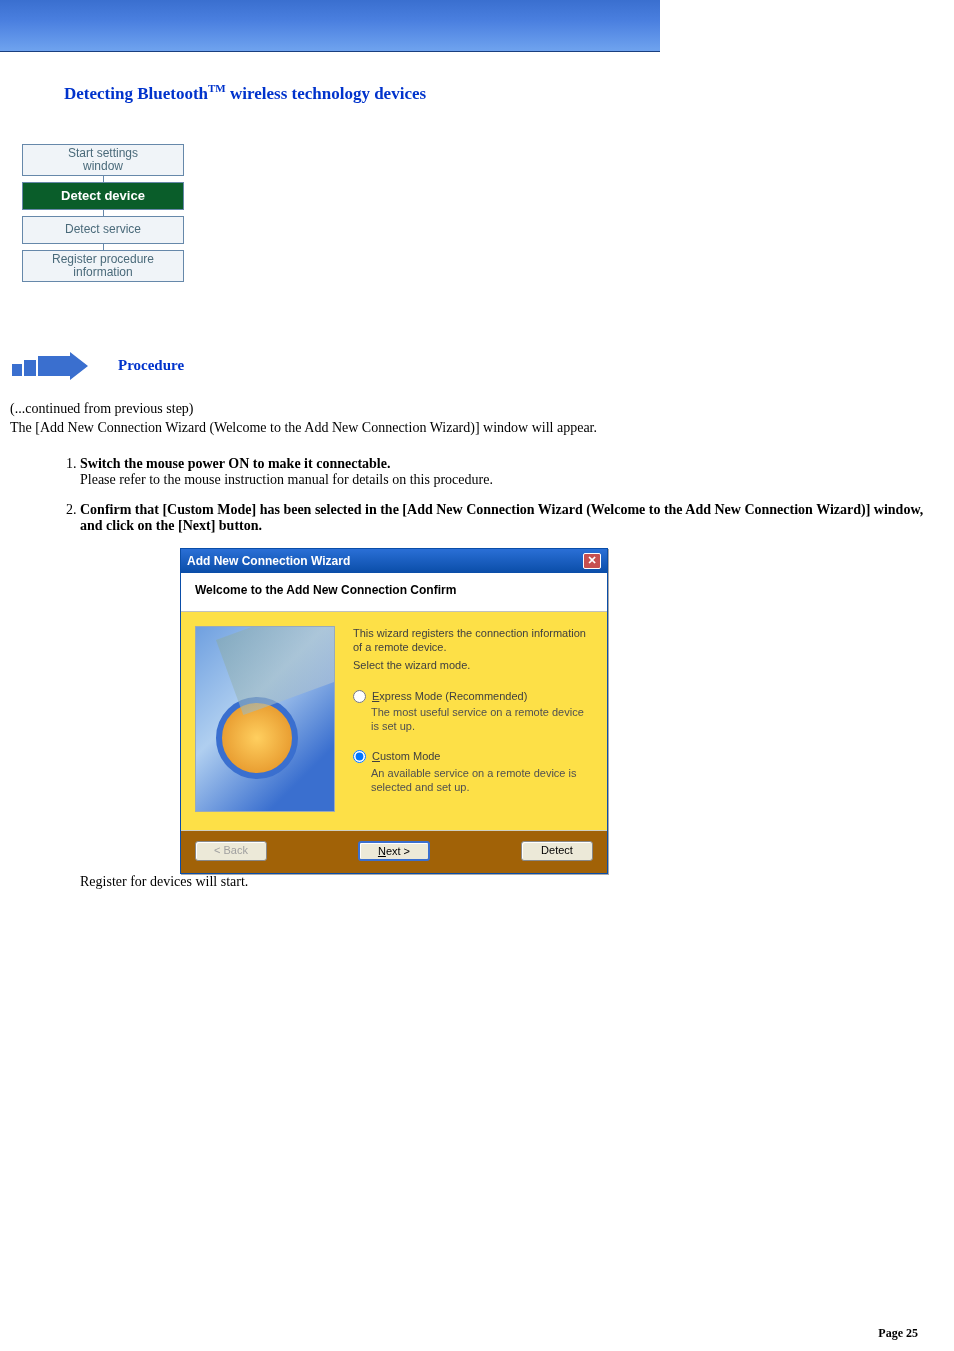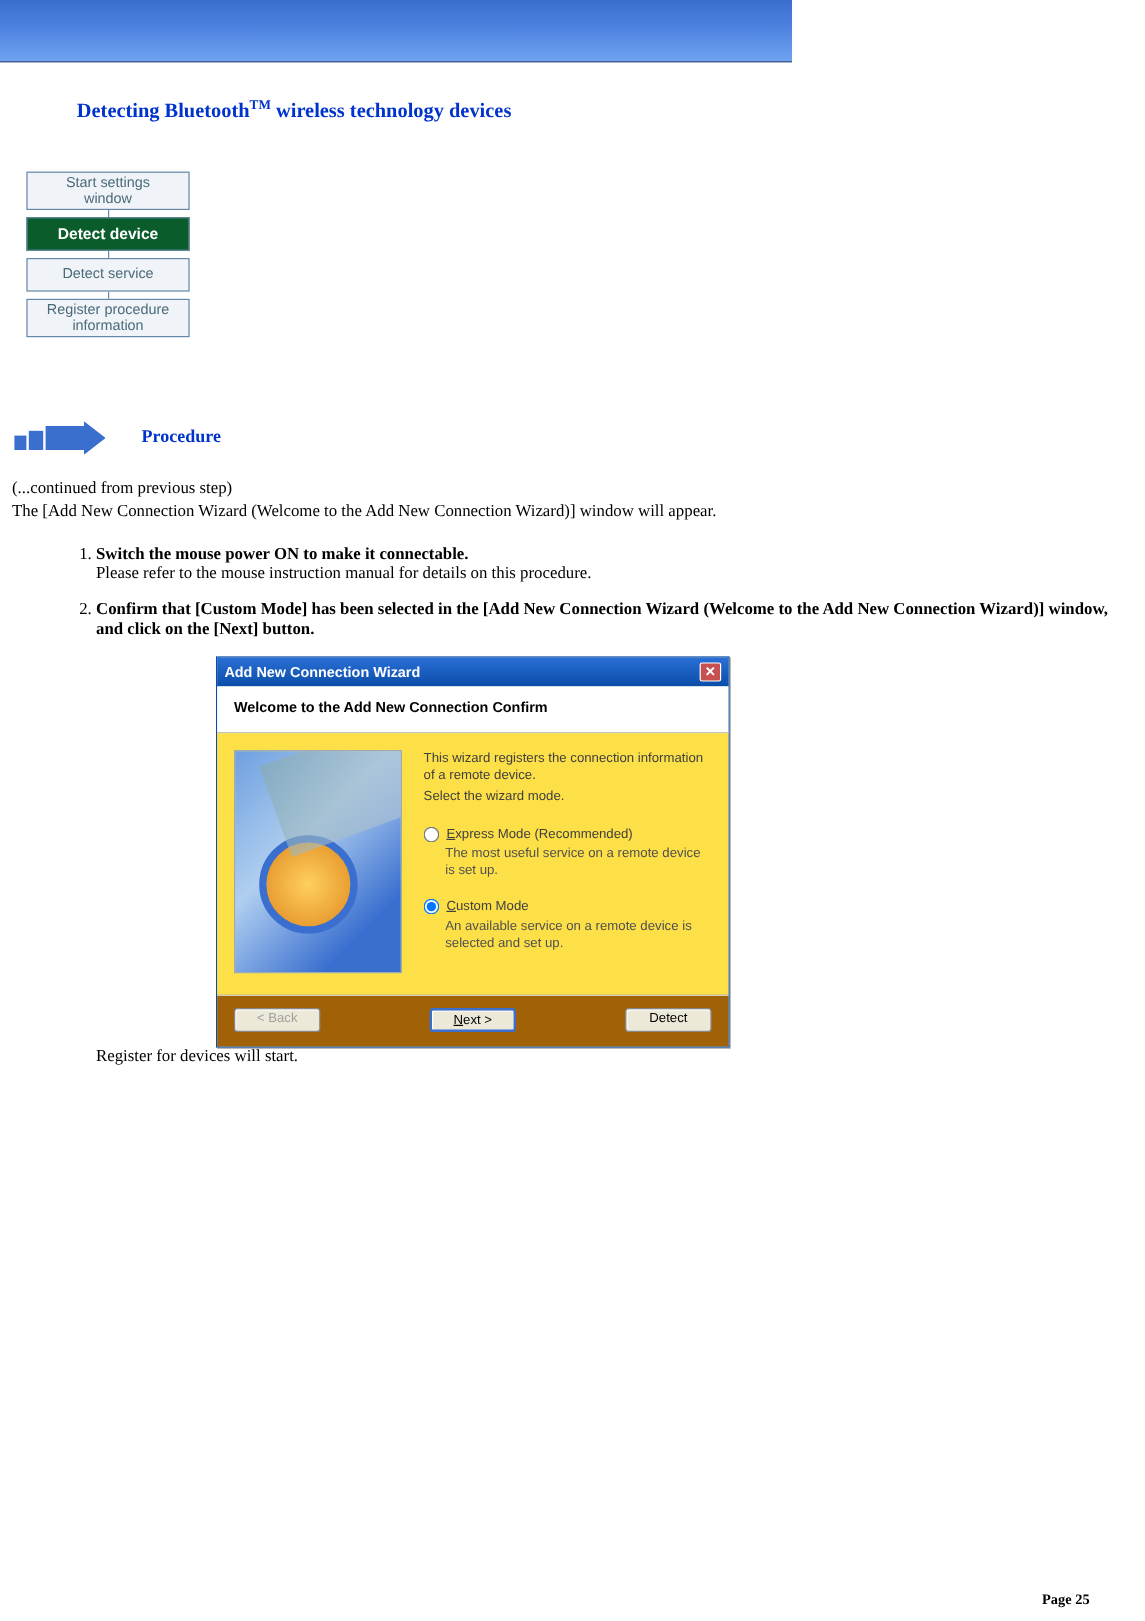--- a/index.html
+++ b/index.html
@@ -19,21 +19,21 @@
     }
     .page-title {
       color: #0033cc;
       font-weight: bold;
       font-size: 17px;
       padding: 30px 0 10px 64px;
     }
     .page-title sup { font-size: 11px; }
     .flowchart {
       margin: 30px 0 0 22px;
-      width: 136px;
+      width: 162px;
     }
     .flow-box {
       border: 1px solid #6688aa;
       background: #f0f4f8;
       text-align: center;
       font-family: Arial, Helvetica, sans-serif;
       font-size: 12px;
       color: #4a6a7a;
       padding: 2px 4px;
       line-height: 1.1;
@@ -172,21 +172,21 @@
       background: #ece9d8;
       border: 1px solid #888;
       border-radius: 3px;
       box-shadow: inset 1px 1px 0 #fff;
       text-align: center;
     }
     .win-btn.disabled { color: #a0a0a0; }
     .win-btn.default { border: 2px solid #3a6fcf; }
     .page-num {
       position: absolute;
-      right: 46px;
+      right: 36px;
       bottom: 10px;
       font-weight: bold;
       font-size: 12px;
       font-family: "Times New Roman", Times, serif;
     }
   </style>
 </head>
 <body>
 
 <div class="top-banner"></div>

